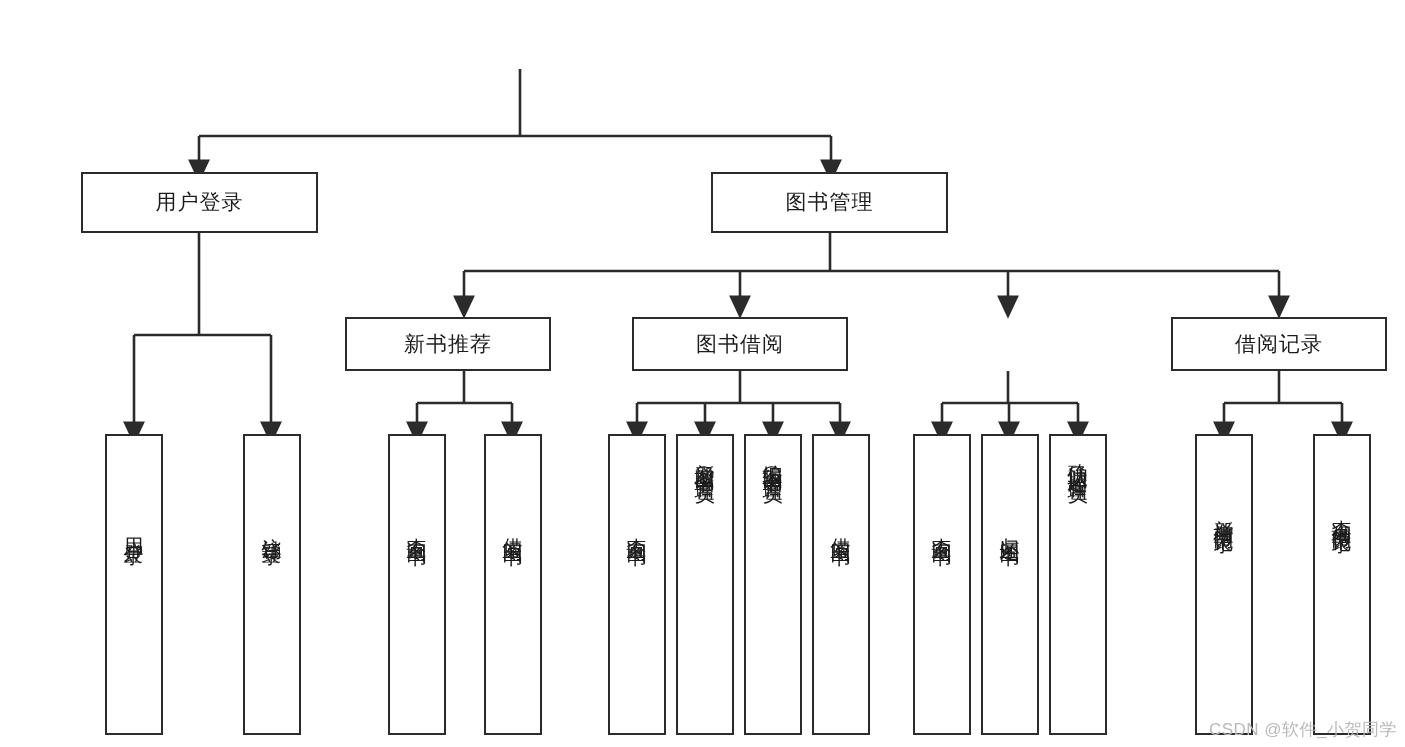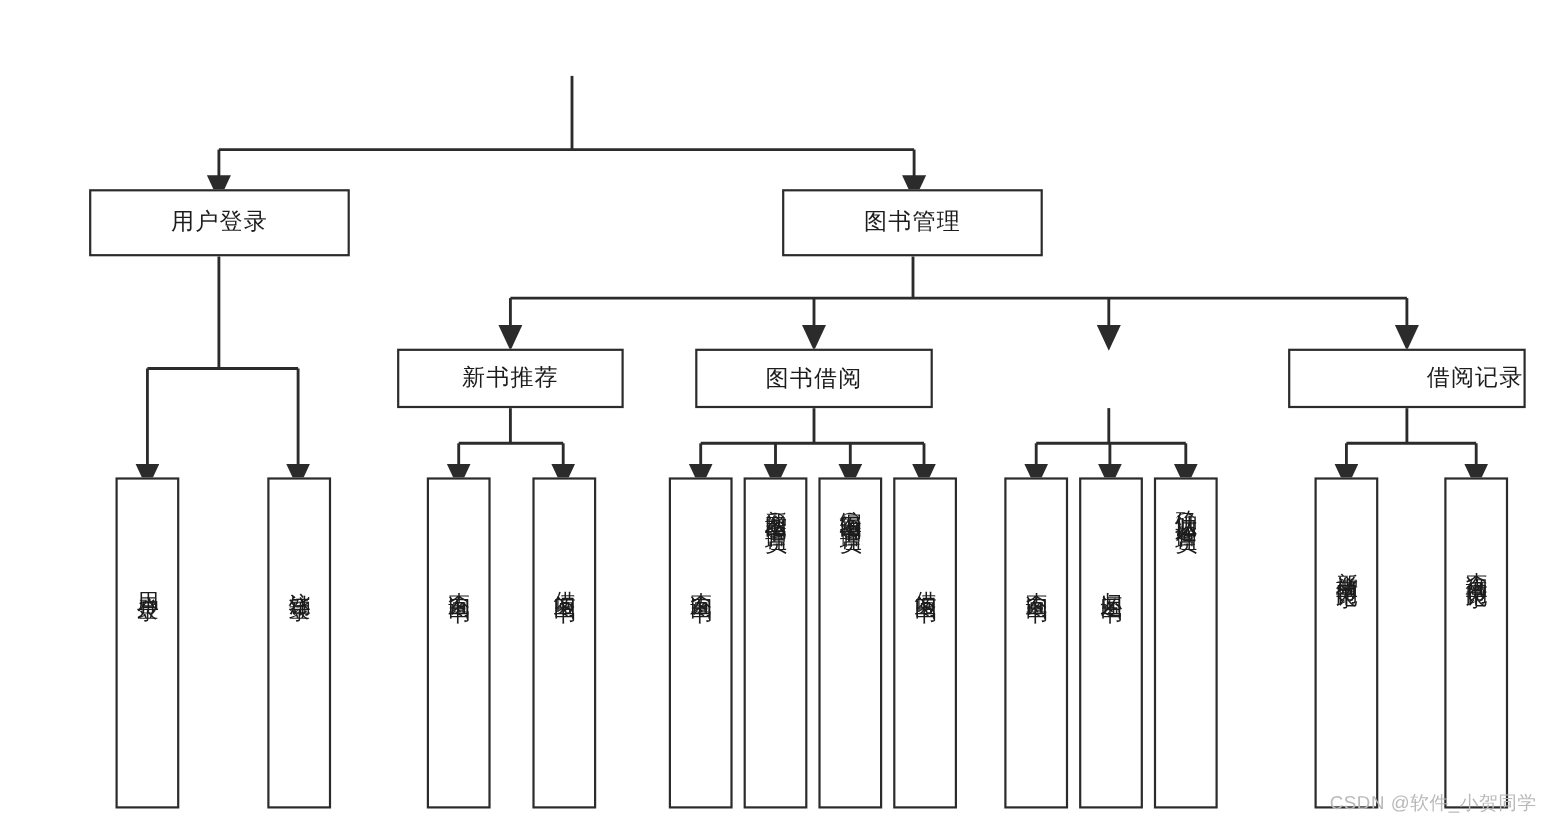--- a/index.html
+++ b/index.html
@@ -143,27 +143,27 @@
   </svg>
 
 
   <div class="node horiz" style="left:81px; top:172px; width:237px; height:61px;">
     <span class="node-label">用户登录</span>
   </div>
   <div class="node horiz" style="left:711px; top:172px; width:237px; height:61px;">
     <span class="node-label">图书管理</span>
   </div>
 
-  <div class="node horiz" style="left:361px; top:317px; width:206px; height:54px;">
+  <div class="node horiz" style="left:345px; top:317px; width:206px; height:54px;">
     <span class="node-label">新书推荐</span>
   </div>
   <div class="node horiz" style="left:632px; top:317px; width:216px; height:54px;font-family:Liberation Serif, serif;">
     <span class="node-label">图书借阅</span>
   </div>
-  <div class="node horiz" style="left:1171px; top:317px; width:216px; height:54px;justify-content:flex-end;">
+  <div class="node horiz" style="left:1171px; top:317px; width:216px; height:54px;">
     <span class="node-label">借阅记录</span>
   </div>
 
   <div class="node vert short" style="left:105px; top:434px; width:58px; height:301px;">
     <span class="node-label">用户登录</span>
   </div>
   <div class="node vert short" style="left:243px; top:434px; width:58px; height:301px;">
     <span class="node-label">注销登录</span>
   </div>
 

